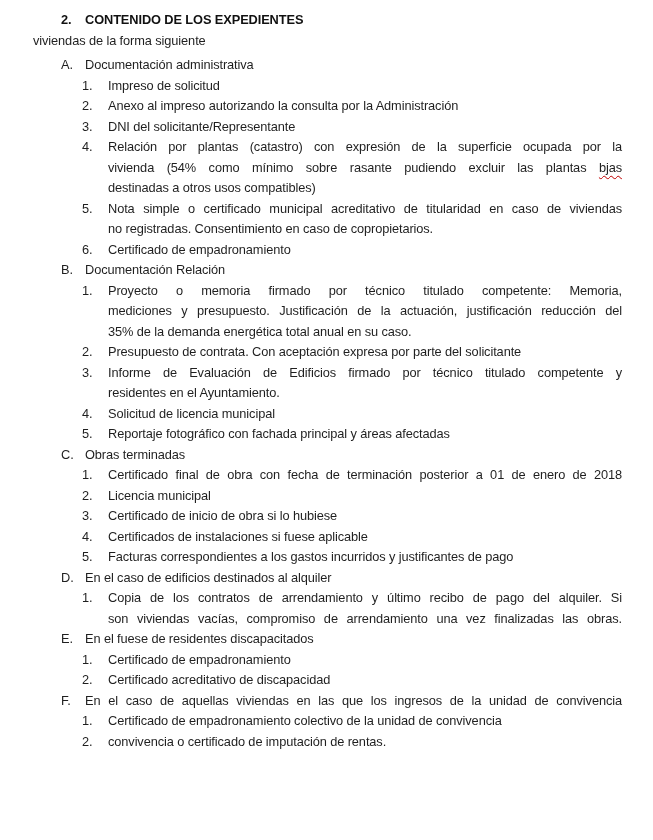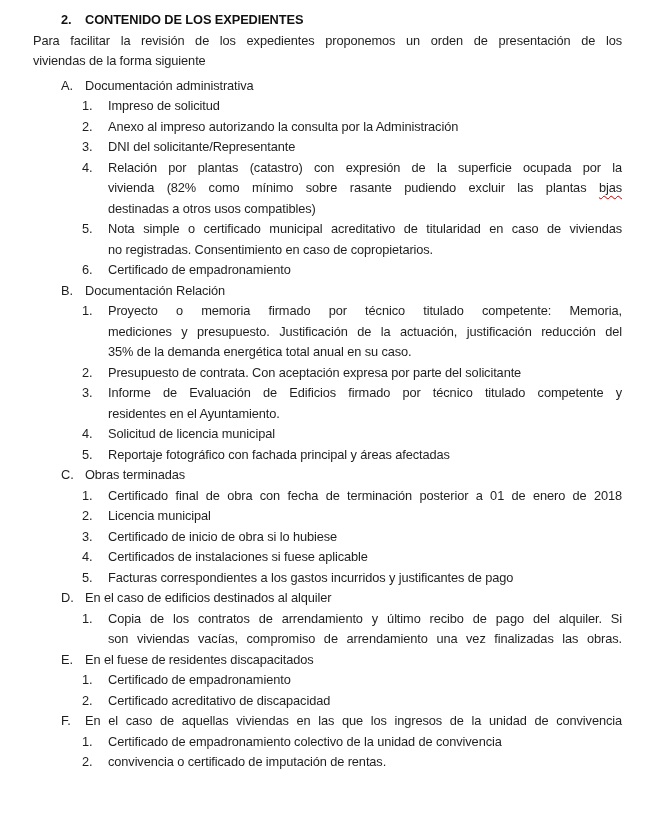--- a/index.html
+++ b/index.html
@@ -58,21 +58,20 @@
 <body>
 
 <div class="doc">
 
   <div class="heading">
     <span class="mkA">2.</span>
     <div class="ln">CONTENIDO DE LOS EXPEDIENTES</div>
   </div>
 
   <div class="intro">
-    <div class="ln jl">Para facilitar la revisión de los expedientes proponemos un orden de presentación de los</div>
     <div class="ln">viviendas de la forma siguiente</div>
   </div>
 
   <div class="secA">
     <span class="mkA">A.</span>
     <div class="ln">Documentación administrativa</div>
   </div>
   <div class="itm">
     <span class="mk1">1.</span>
     <div class="ln">Impreso de solicitud</div>
@@ -81,21 +80,21 @@
     <span class="mk1">2.</span>
     <div class="ln">Anexo al impreso autorizando la consulta por la Administración</div>
   </div>
   <div class="itm">
     <span class="mk1">3.</span>
     <div class="ln">DNI del solicitante/Representante</div>
   </div>
   <div class="itm">
     <span class="mk1">4.</span>
     <div class="ln jl">Relación por plantas (catastro) con expresión de la superficie ocupada por la</div>
-    <div class="ln jl"><span>vivienda (82% como mínimo sobre rasante pudiendo excluir las plantas</span> <span class="sq">bjas</span></div>
+    <div class="ln jl"><span>vivienda (54% como mínimo sobre rasante pudiendo excluir las plantas</span> <span class="sq">bjas</span></div>
     <div class="ln">destinadas a otros usos compatibles)</div>
   </div>
   <div class="itm">
     <span class="mk1">5.</span>
     <div class="ln jl">Nota simple o certificado municipal acreditativo de titularidad en caso de viviendas</div>
     <div class="ln">no registradas. Consentimiento en caso de copropietarios.</div>
   </div>
   <div class="itm">
     <span class="mk1">6.</span>
     <div class="ln">Certificado de empadronamiento</div>

